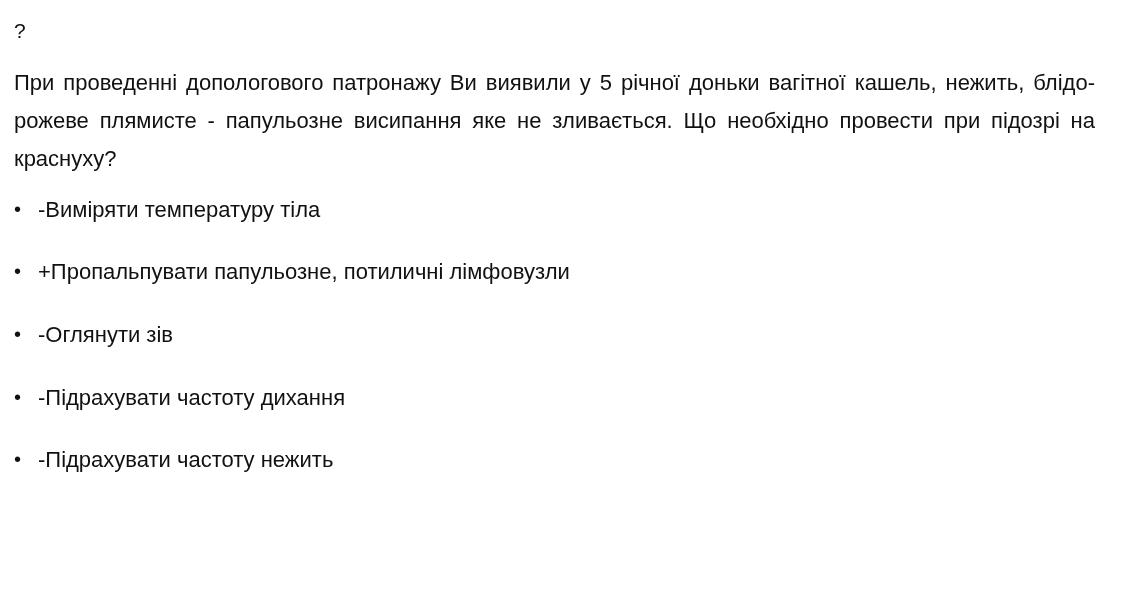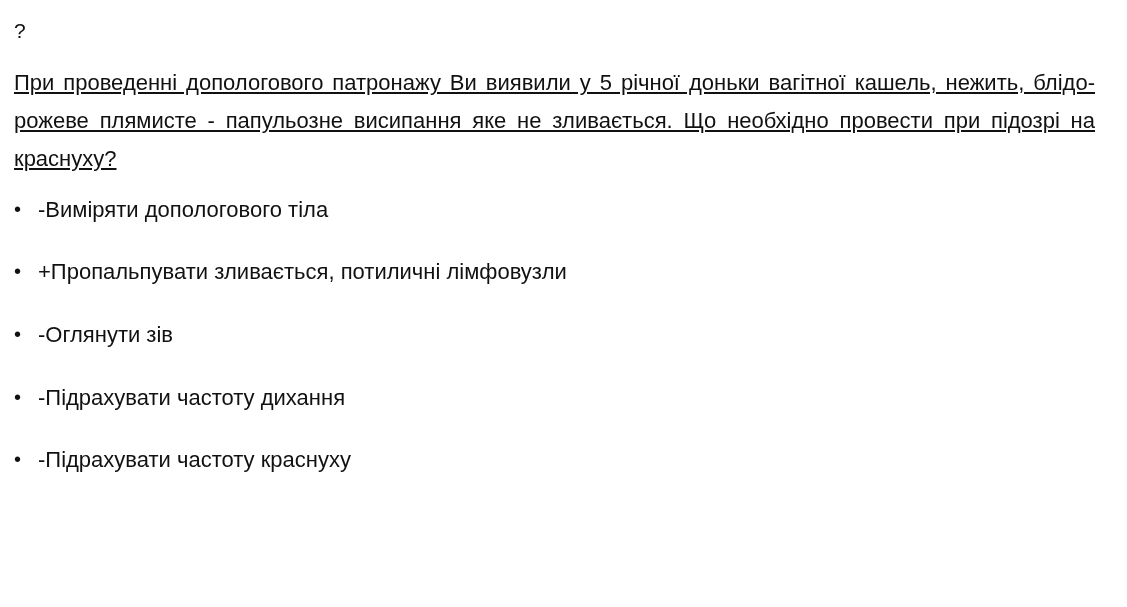--- a/index.html
+++ b/index.html
@@ -28,21 +28,20 @@
     margin: 0 0 20px 0;
   }
   .question {
     font-size: 22px;
     line-height: 1.72;
     color: #111111;
     text-align: justify;
     text-justify: inter-word;
     margin: 0 8px 18px 0;
     max-width: 1090px;
-    text-decoration: underline;
   }
   .options {
     list-style: none;
     margin: 0;
     padding: 0;
   }
   .option {
     display: flex;
     align-items: flex-start;
     font-size: 22px;
@@ -68,37 +67,37 @@
 <div class="page">
 
   <div class="marker">?</div>
 
   <p class="question">При проведенні допологового патронажу Ви виявили у 5 річної доньки вагітної  кашель, нежить, блідо-рожеве плямисте - папульозне висипання яке не зливається. Що необхідно провести при підозрі на краснуху?</p>
 
   <ul class="options">
 
     <li class="option">
       <span class="bullet">•</span>
-      <span class="option-text">-Виміряти допологового тіла</span>
+      <span class="option-text">-Виміряти температуру тіла</span>
     </li>
 
     <li class="option">
       <span class="bullet">•</span>
-      <span class="option-text">+Пропальпувати зливається, потиличні лімфовузли</span>
+      <span class="option-text">+Пропальпувати папульозне, потиличні лімфовузли</span>
     </li>
 
     <li class="option">
       <span class="bullet">•</span>
       <span class="option-text">-Оглянути зів</span>
     </li>
 
     <li class="option">
       <span class="bullet">•</span>
       <span class="option-text">-Підрахувати частоту дихання</span>
     </li>
 
     <li class="option">
       <span class="bullet">•</span>
-      <span class="option-text">-Підрахувати частоту краснуху</span>
+      <span class="option-text">-Підрахувати частоту нежить</span>
     </li>
 
   </ul>
 </div>
 
 </body></html>

